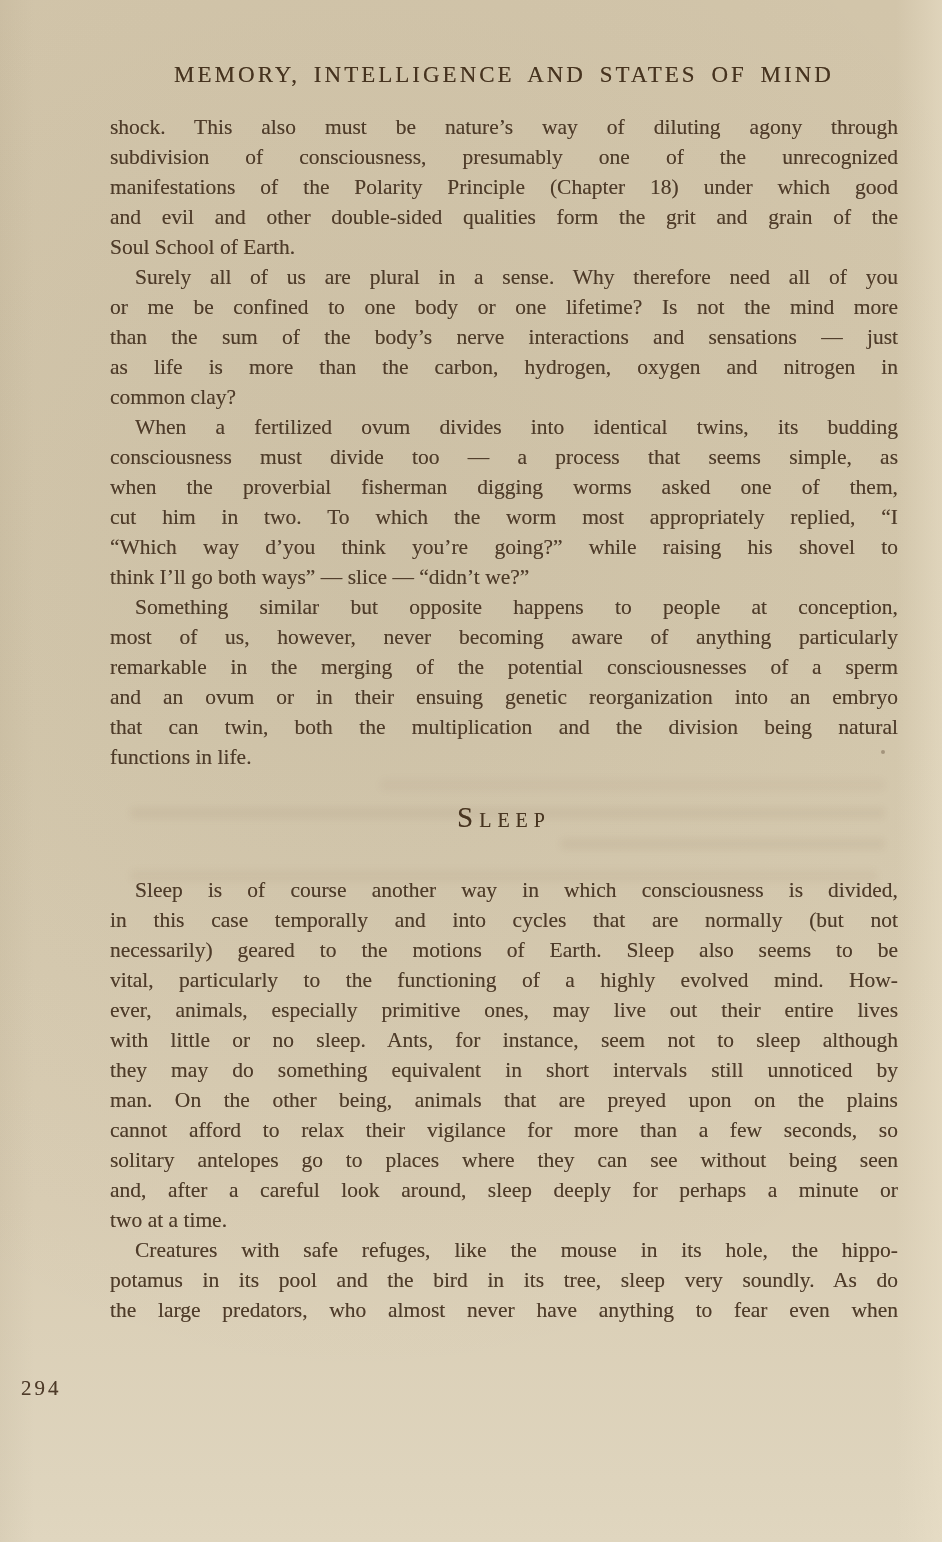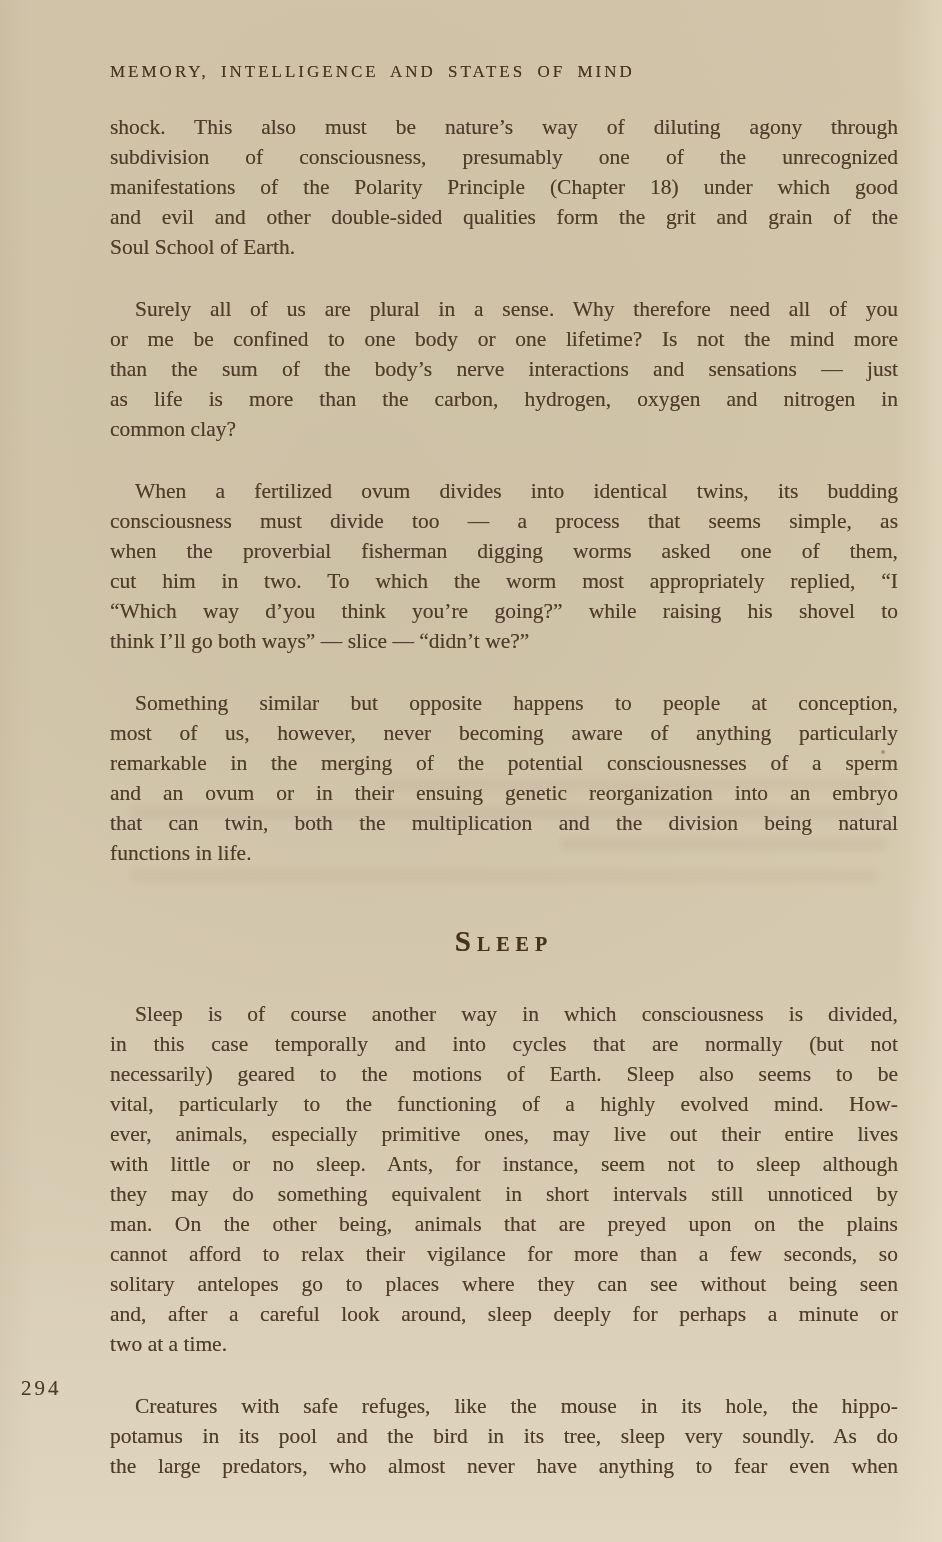--- a/index.html
+++ b/index.html
@@ -30,22 +30,22 @@
     top: 0; left: 0;
     width: 34px; height: 100%;
     background: linear-gradient(to right, rgba(110,90,60,0.06), rgba(110,90,60,0));
     pointer-events: none;
   }
   .running-head {
     position: absolute;
     top: 62px;
     left: 110px;
     width: 788px;
-    text-align: left;
-    font-size: 17px;
+    text-align: center;
+    font-size: 23px;
     letter-spacing: 3px;
     word-spacing: 5px;
     color: #46331f;
     text-shadow: 0 0 0.5px rgba(70,51,31,0.55);
     white-space: nowrap;
   }
   .text-column {
     position: absolute;
     top: 112px;
     left: 110px;
@@ -54,37 +54,36 @@
     line-height: 30px;
     text-align: justify;
     text-shadow: 0 0 0.5px rgba(78,59,41,0.5);
   }
   .line {
     height: 30px;
     text-align: justify;
     text-align-last: justify;
     white-space: normal;
   }
-  .line.indent { text-indent: 25px; margin-top: 32px; }
+  .line.indent { text-indent: 25px; }
   .line.last {
     text-align: left;
     text-align-last: auto;
   }
   .section-heading {
-    margin-top: 58px;
+    margin-top: 30px;
     margin-bottom: 43px;
     height: 30px;
     line-height: 30px;
     text-align: center;
     text-align-last: center;
     font-variant: small-caps;
     font-size: 29px;
     letter-spacing: 6px;
     color: #46331f;
-    font-weight: bold;
   }
   .page-number {
     position: absolute;
     top: 1376px;
     left: 21px;
     font-size: 21px;
     letter-spacing: 3px;
     color: #4e3b29;
     text-shadow: 0 0 0.5px rgba(78,59,41,0.5);
   }

